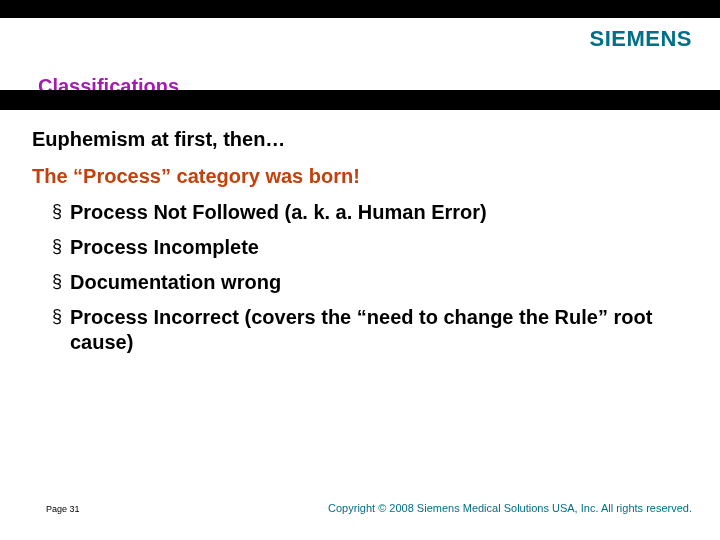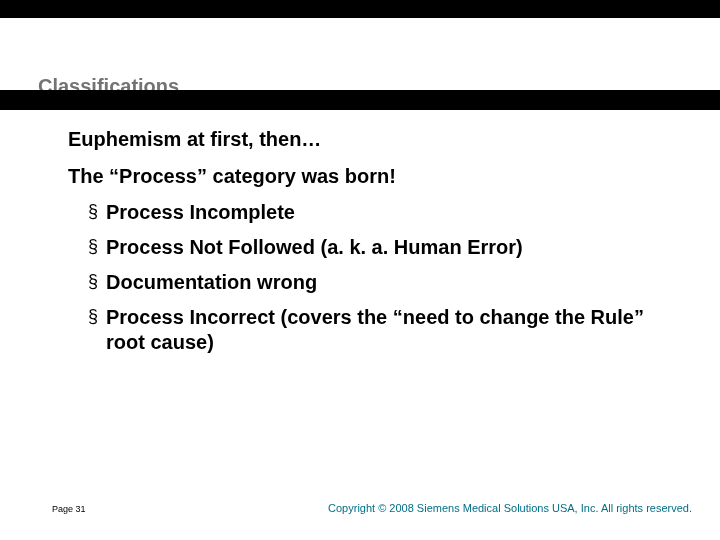--- a/index.html
+++ b/index.html
@@ -33,46 +33,45 @@
     letter-spacing: 0.5px;
     color: #006f87;
     font-family: Arial, sans-serif;
   }
   .slide-title {
     position: absolute;
     top: 57px;
     left: 38px;
     font-size: 20px;
     font-weight: 700;
-    color: #737373;
+    color: #a21caf;
   }
   .black-band {
     position: absolute;
     top: 90px;
     left: 0; right: 0;
     height: 20px;
     background: #000;
   }
   .content {
     position: absolute;
     top: 128px;
     left: 32px;
     right: 32px;
-    margin-left: 36px;
   }
   .line1 {
     font-size: 20px;
     font-weight: 700;
     color: #000;
     margin-bottom: 14px;
   }
   .line2 {
     font-size: 20px;
     font-weight: 700;
-    color: #000000;
+    color: #c2410c;
     margin-bottom: 12px;
   }
   .bullets {
     list-style: none;
     padding-left: 24px;
   }
   .bullets li {
     position: relative;
     font-size: 20px;
     font-weight: 700;
@@ -86,21 +85,21 @@
     position: absolute;
     left: -4px;
     top: 0;
     font-size: 18px;
     font-weight: 400;
     color: #000;
   }
   .footer {
     position: absolute;
     bottom: 26px;
-    left: 14px; right: 0;
+    left: 8px; right: 0;
     padding: 0 28px 0 38px;
     display: flex;
     justify-content: space-between;
     align-items: baseline;
     text-align: right;
   }
   .page-num {
     font-size: 9px;
     color: #000;
   }
@@ -108,31 +107,32 @@
     font-size: 11px;
     color: #006f87;
   }
 </style>
 </head>
 <body>
 
 <div class="top-strip"></div>
 
 <div class="header-region">
+  <div class="brand">SIEMENS</div>
   <div class="slide-title">Classifications</div>
 </div>
 
 <div class="black-band"></div>
 
 <div class="content">
   <div class="line1">Euphemism at first, then…</div>
   <div class="line2">The “Process” category was born!</div>
   <ul class="bullets">
+    <li>Process Not Followed (a. k. a.  Human Error)</li>
     <li>Process Incomplete</li>
-    <li>Process Not Followed (a. k. a.  Human Error)</li>
     <li>Documentation wrong</li>
     <li>Process Incorrect (covers the “need to change the Rule” root cause)</li>
   </ul>
 </div>
 
 <div class="footer">
   <span class="page-num">Page 31</span>
   <span class="copyright">Copyright © 2008 Siemens Medical Solutions USA, Inc. All rights reserved.</span>
 </div>
 

